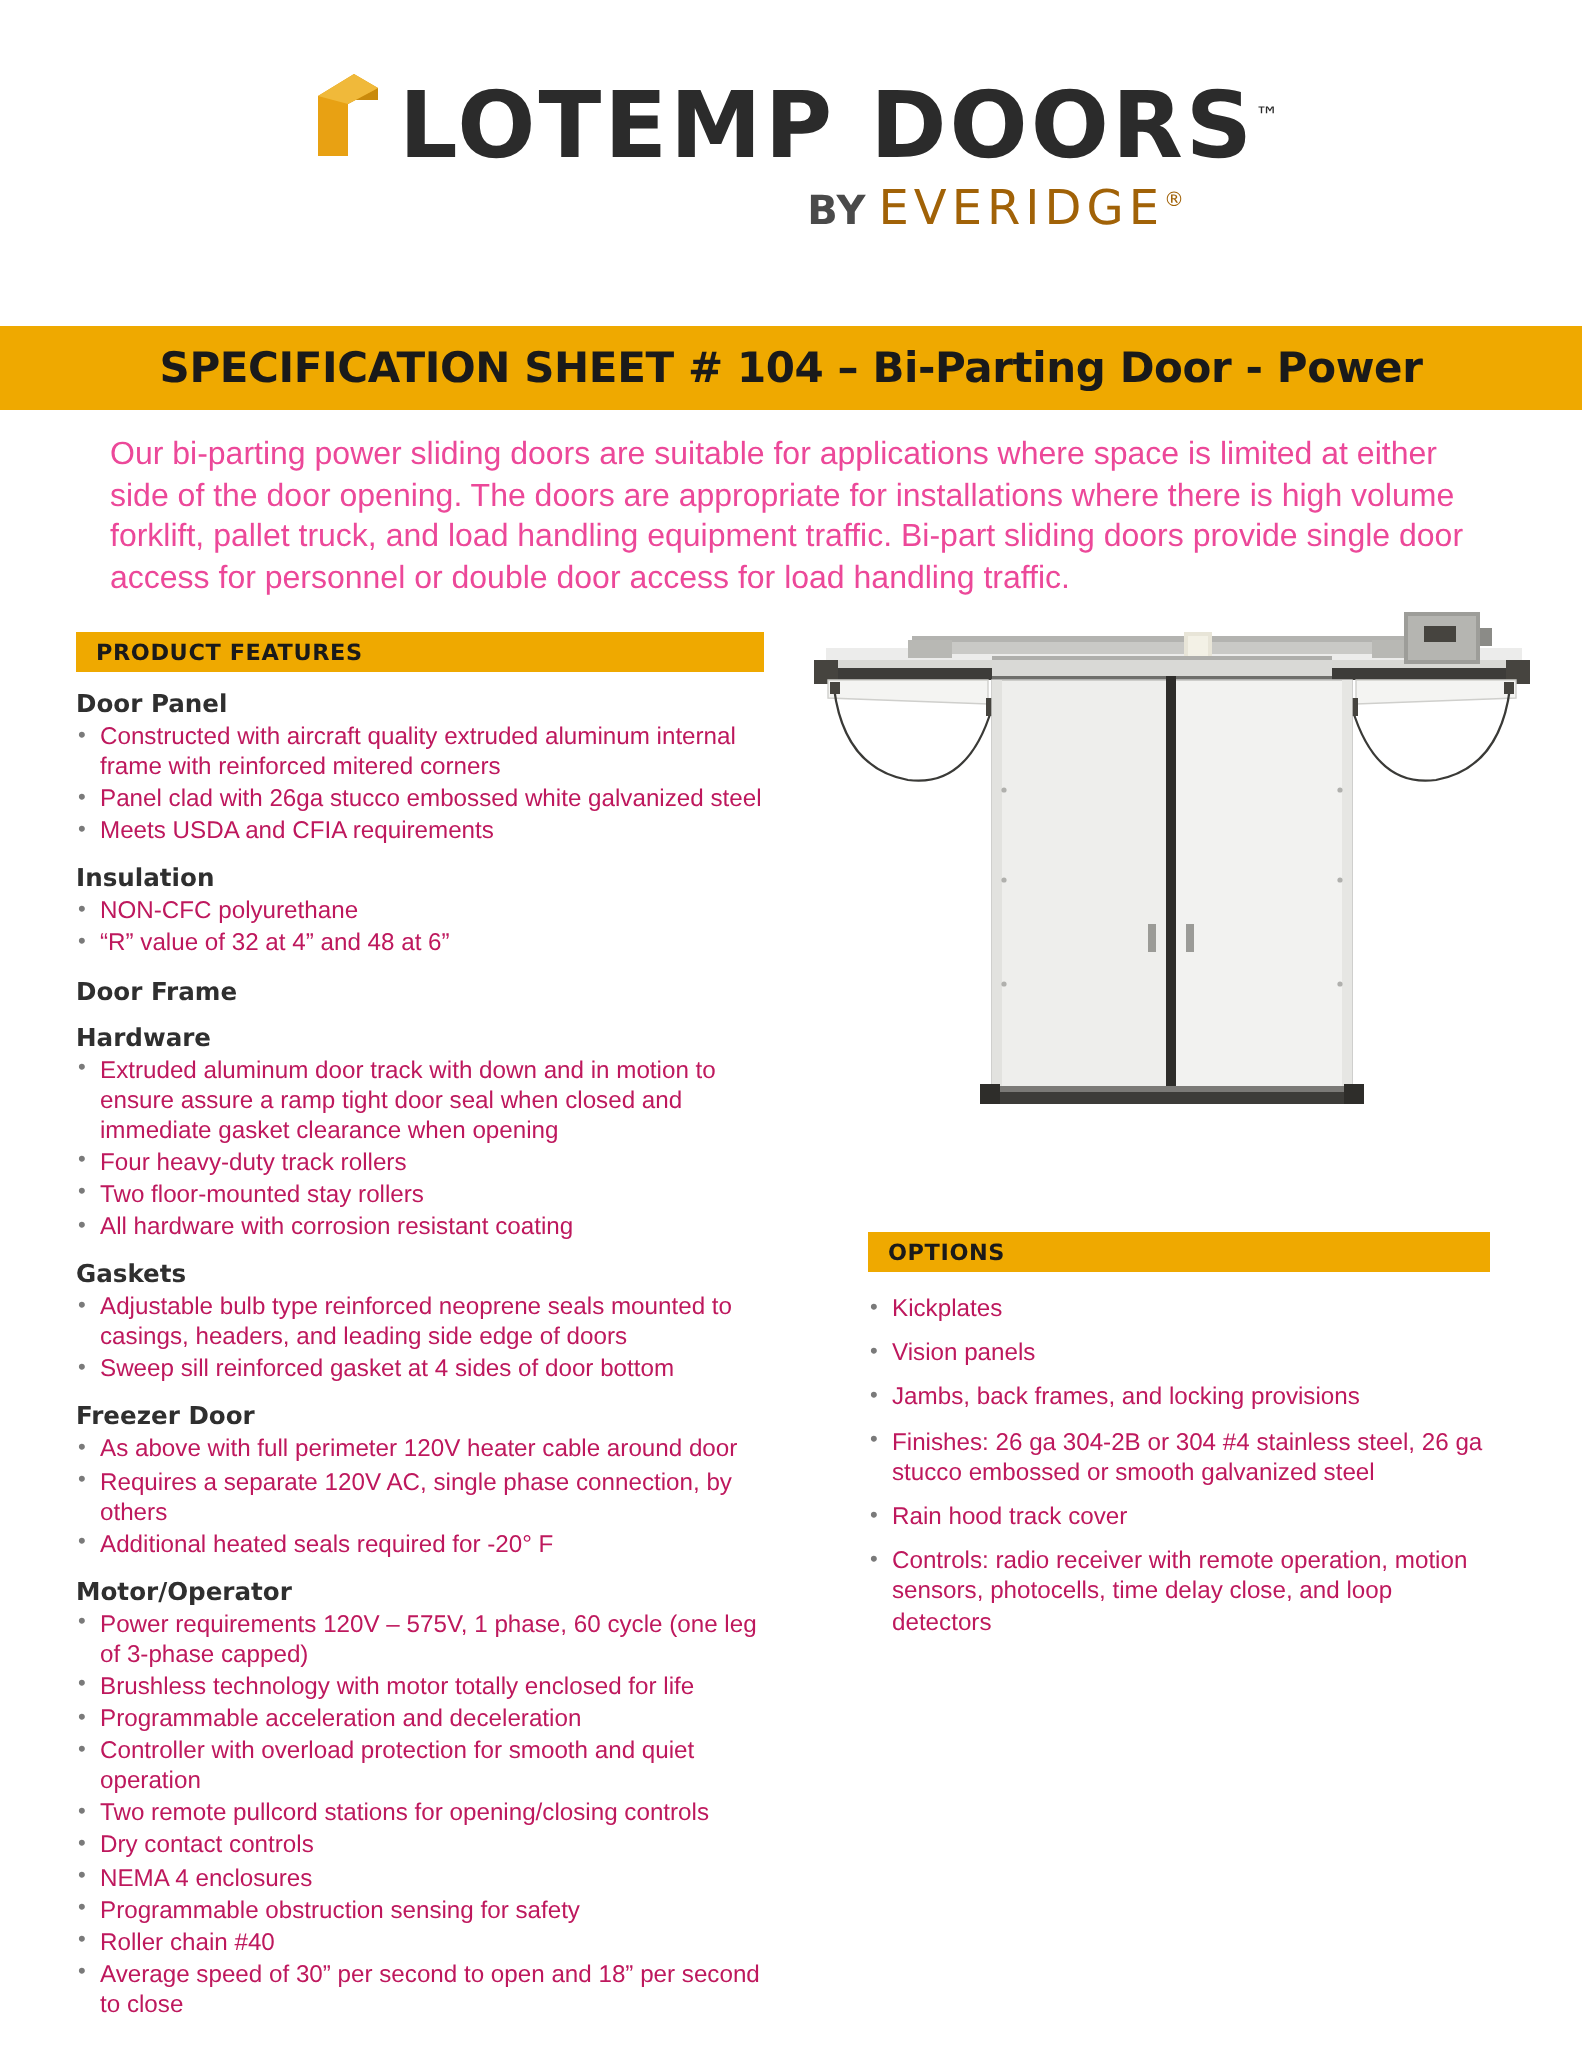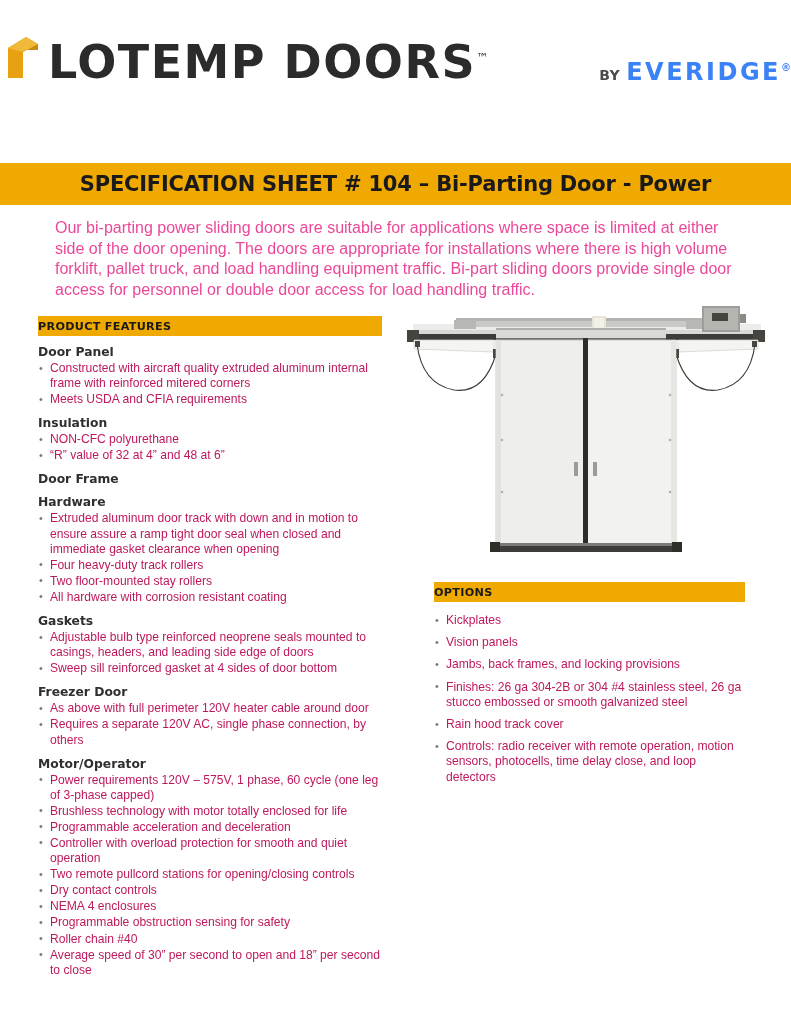--- a/index.html
+++ b/index.html
@@ -15,22 +15,22 @@
     color: #3d3d3d;
     position: relative;
     overflow: hidden;
   }
 
   
   .logo-block {
     width: 100%;
     padding-top: 34px;
     display: flex;
-    flex-direction: row;
-    align-items: flex-end;
+    flex-direction: column;
+    align-items: center;
   }
   .logo-main {
     display: flex;
     align-items: flex-start;
     justify-content: center;
   }
   .logo-mark { width: 44px; height: 50px; flex: none; margin-right: 4px; }
   .logo-wordmark {
     font-size: 46px;
     font-weight: bold;
@@ -48,31 +48,31 @@
   }
   .logo-sub {
     display: flex;
     align-items: baseline;
     justify-content: flex-end;
     width: 393px;
     margin-top: 4px;
     margin-right: 0px;
   }
   .logo-by {
-    font-size: 14px;
+    font-size: 20px;
     font-weight: bold;
     color: #4a4a4a;
     letter-spacing: 0.5px;
     margin-right: 6px;
     font-family: "DejaVu Sans", sans-serif;
   }
   .logo-everidge {
     font-size: 24px;
-    font-weight: bold;
-    color: #3b82f6;
+    font-weight: normal;
+    color: #a16207;
     letter-spacing: 2.5px;
     font-family: "DejaVu Sans", sans-serif;
   }
   .logo-reg { font-size: 10px; vertical-align: super; letter-spacing: 0; }
 
   
   .title-banner {
     position: absolute;
     left: 0;
     top: 163px;
@@ -102,20 +102,21 @@
     line-height: 20.5px;
     color: #ec4899;
   }
 
   
   .bar {
     background: #efa900;
     height: 20px;
     display: flex;
     align-items: center;
+    padding-left: 10px;
   }
   .bar-label {
     font-size: 11.2px;
     font-weight: bold;
     color: #1a1a1a;
     letter-spacing: 0.3px;
     font-family: "DejaVu Sans", sans-serif;
   }
 
   
@@ -153,21 +154,21 @@
     left: 1px;
     top: -0.5px;
     font-size: 11px;
     color: #7a7a7a;
   }
 
   
   .col-right-options {
     position: absolute;
     left: 434px;
-    top: 582px;
+    top: 616px;
     width: 311px;
   }
   .col-right-options ul.bullets li {
     margin-bottom: 7px;
     line-height: 15.2px;
   }
   .col-right-options .opts-wrap { margin-top: 11px; }
 
   
   .photo {
@@ -206,20 +207,21 @@
 
 <div class="col-left">
   <div class="bar">
     <span class="bar-label">PRODUCT FEATURES</span>
   </div>
 
   <div class="group">
     <div class="group-title">Door Panel</div>
     <ul class="bullets">
       <li>Constructed with aircraft quality extruded aluminum internal frame with reinforced mitered corners</li>
+      <li>Panel clad with 26ga stucco embossed white galvanized steel</li>
       <li>Meets USDA and CFIA requirements</li>
     </ul>
   </div>
 
   <div class="group">
     <div class="group-title">Insulation</div>
     <ul class="bullets">
       <li>NON-CFC polyurethane</li>
       <li>“R” value of 32 at 4” and 48 at 6”</li>
     </ul>
@@ -245,20 +247,21 @@
       <li>Adjustable bulb type reinforced neoprene seals mounted to casings, headers, and leading side edge of doors</li>
       <li>Sweep sill reinforced gasket at 4 sides of door bottom</li>
     </ul>
   </div>
 
   <div class="group">
     <div class="group-title">Freezer Door</div>
     <ul class="bullets">
       <li>As above with full perimeter 120V heater cable around door</li>
       <li>Requires a separate 120V AC, single phase connection, by others</li>
+      <li>Additional heated seals required for -20° F</li>
     </ul>
   </div>
 
   <div class="group">
     <div class="group-title">Motor/Operator</div>
     <ul class="bullets">
       <li>Power requirements 120V – 575V, 1 phase, 60 cycle (one leg of 3-phase capped)</li>
       <li>Brushless technology with motor totally enclosed for life</li>
       <li>Programmable acceleration and deceleration</li>
       <li>Controller with overload protection for smooth and quiet operation</li>

